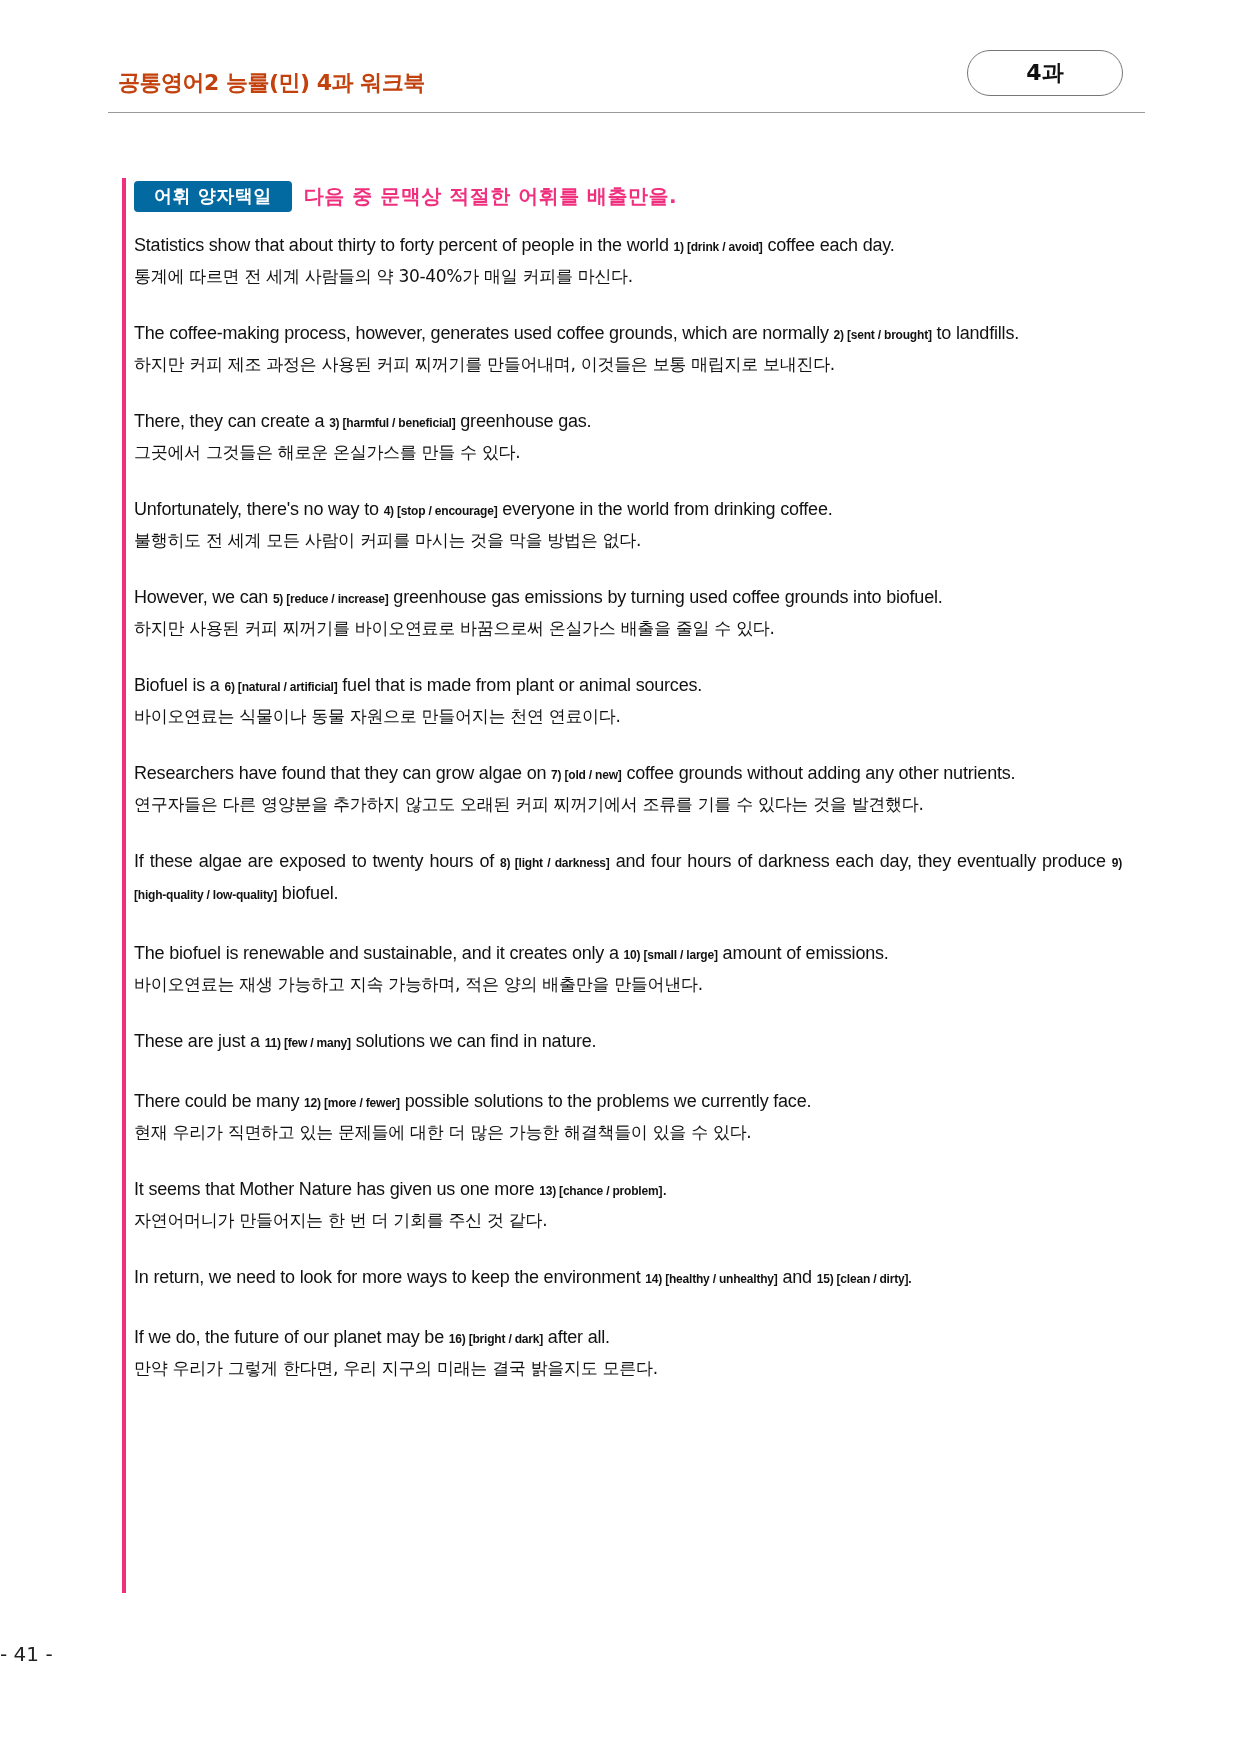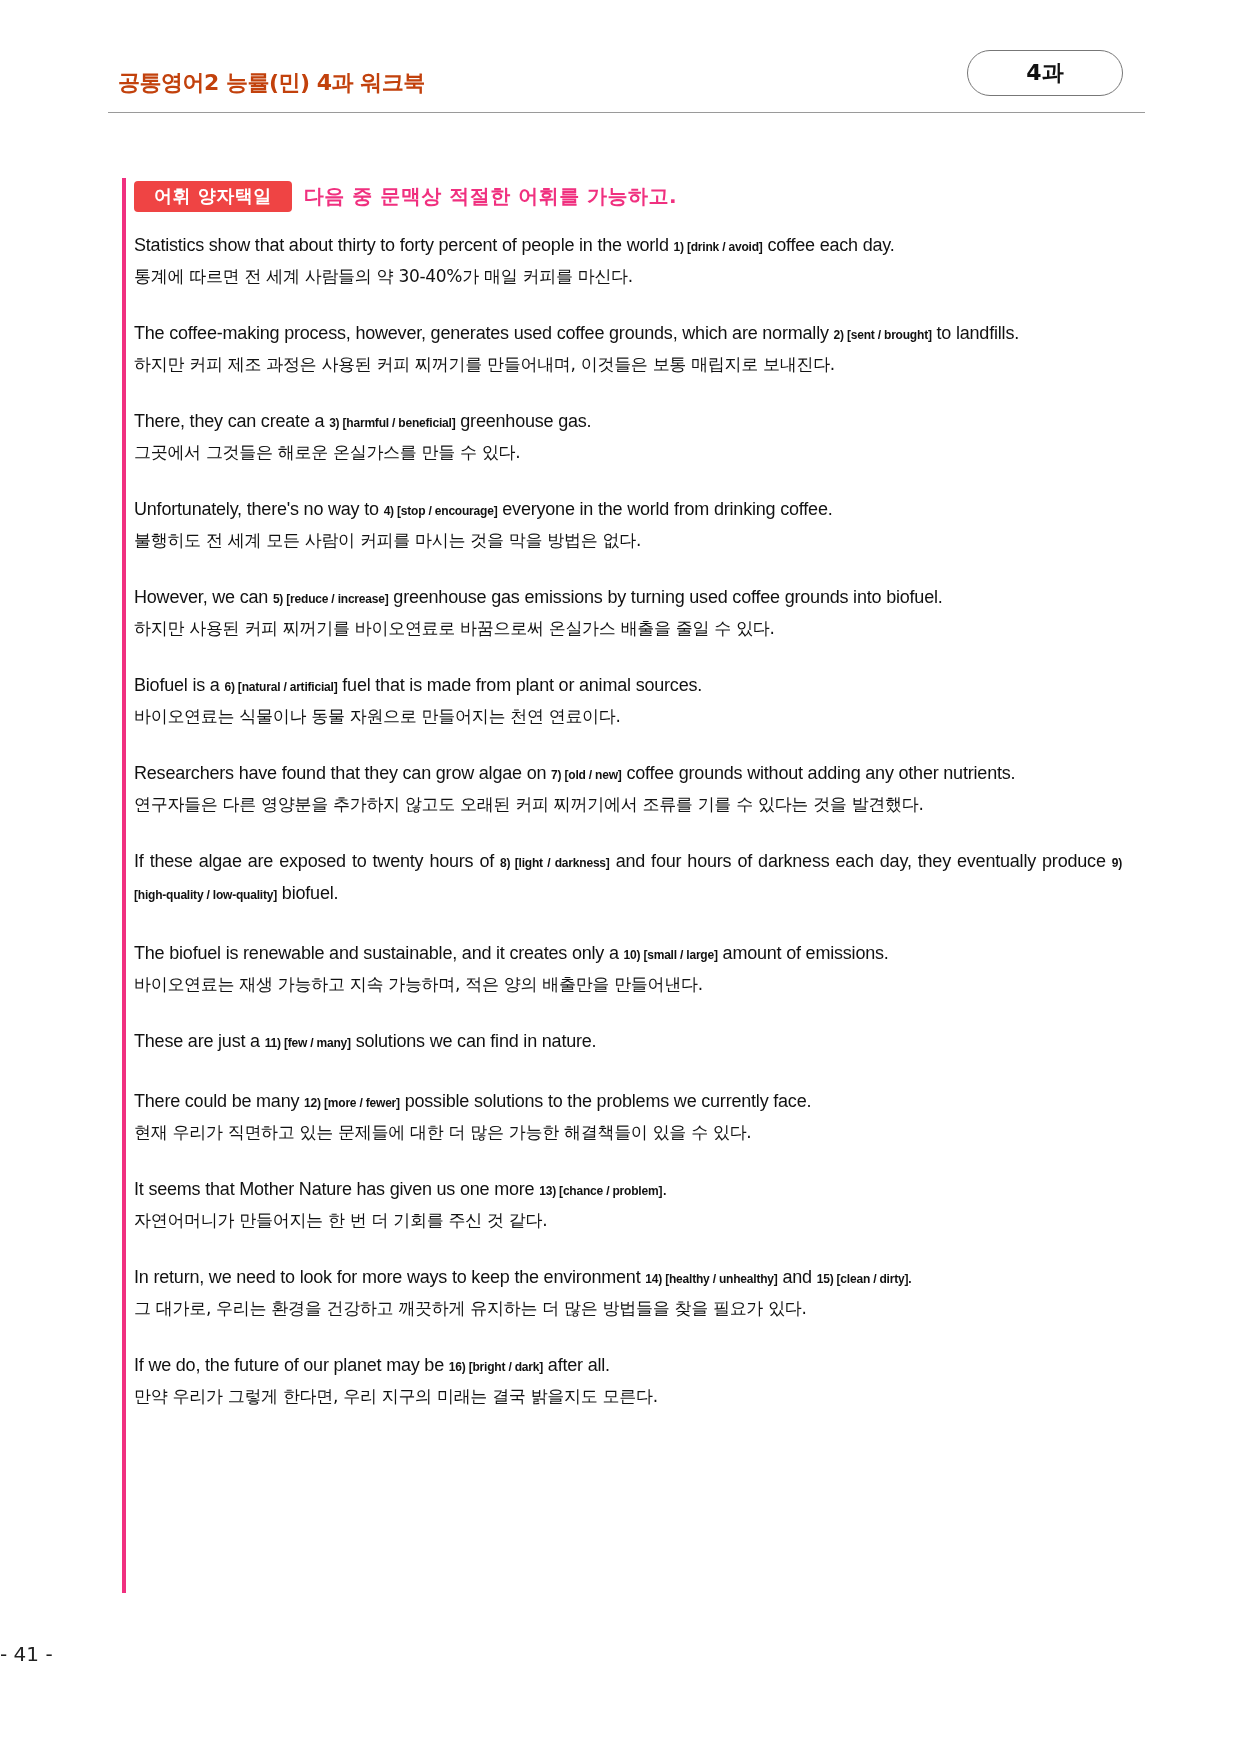--- a/index.html
+++ b/index.html
@@ -3,41 +3,41 @@
 <meta charset="utf-8">
 <style>
   html, body { margin: 0; padding: 0; background: #ffffff; }
   body { width: 1240px; height: 1753px; position: relative; font-family: "DejaVu Sans", "Liberation Sans", sans-serif; color: #111; overflow: hidden; }
   .header-title { position: absolute; left: 118px; top: 68px; font-size: 22px; font-weight: bold; letter-spacing: -0.5px; color: #c2410c; }
   .header-rule { position: absolute; left: 108px; right: 95px; top: 112px; height: 1px; background: #9a9a9a; }
   .lesson-badge { position: absolute; left: 967px; top: 50px; width: 156px; height: 46px; border: 1px solid #777; border-radius: 23px; display: flex; align-items: center; justify-content: center; font-size: 22px; font-weight: bold; color: #111; box-sizing: border-box; }
   .section { position: absolute; left: 122px; top: 178px; width: 1000px; height: 1415px; }
   .accent-bar { position: absolute; left: 0; top: 0; width: 4px; height: 1415px; background: #f0307f; }
   .section-head { position: absolute; left: 12px; top: 3px; display: flex; align-items: center; }
-  .tag { background: #ef4444; color: #fff; font-size: 18px; font-weight: bold; padding: 3px 20px 4px 20px; border-radius: 4px; letter-spacing: 0.5px; }
+  .tag { background: #0369a1; color: #fff; font-size: 18px; font-weight: bold; padding: 3px 20px 4px 20px; border-radius: 4px; letter-spacing: 0.5px; }
   .instruction { color: #f0307f; font-size: 20px; font-weight: bold; margin-left: 12px; letter-spacing: 0.5px; }
   .items { position: absolute; left: 12px; top: 52px; width: 988px; }
   .item { margin-bottom: 28px; }
   .en { font-size: 18px; line-height: 30px; text-align: justify; font-family: "Liberation Sans Narrow", "Liberation Sans", sans-serif; letter-spacing: -0.2px; }
   .en b { font-weight: bold; font-size: 12px; }
   .ko { font-size: 17px; line-height: 28px; color: #111; letter-spacing: -0.3px; }
   .page-number { position: absolute; left: 0; width: 1208px; top: 1642px; text-align: left; font-size: 20px; color: #222; }
 </style>
 </head>
 <body>
 
 <div class="header-title">공통영어2 능률(민) 4과 워크북</div>
 <div class="lesson-badge">4과</div>
 <div class="header-rule"></div>
 
 <div class="section">
   <div class="accent-bar"></div>
   <div class="section-head">
     <span class="tag">어휘 양자택일</span>
-    <span class="instruction">다음 중 문맥상 적절한 어휘를 가능하고.</span>
+    <span class="instruction">다음 중 문맥상 적절한 어휘를 배출만을.</span>
   </div>
 
   <div class="items" id="items">
     <div class="item">
       <div class="en"><span>Statistics show that about thirty to forty percent of people in the world </span><b>1) [drink / avoid]</b><span> coffee each day.</span></div>
       <div class="ko">통계에 따르면 전 세계 사람들의 약 30-40%가 매일 커피를 마신다.</div>
     </div>
     <div class="item">
       <div class="en"><span>The coffee-making process, however, generates used coffee grounds, which are normally </span><b>2) [sent / brought]</b><span> to landfills.</span></div>
       <div class="ko">하지만 커피 제조 과정은 사용된 커피 찌꺼기를 만들어내며, 이것들은 보통 매립지로 보내진다.</div>
@@ -75,21 +75,20 @@
     <div class="item">
       <div class="en"><span>There could be many </span><b>12) [more / fewer]</b><span> possible solutions to the problems we currently face.</span></div>
       <div class="ko">현재 우리가 직면하고 있는 문제들에 대한 더 많은 가능한 해결책들이 있을 수 있다.</div>
     </div>
     <div class="item">
       <div class="en"><span>It seems that Mother Nature has given us one more </span><b>13) [chance / problem]</b><span>.</span></div>
       <div class="ko">자연어머니가 만들어지는 한 번 더 기회를 주신 것 같다.</div>
     </div>
     <div class="item">
       <div class="en"><span>In return, we need to look for more ways to keep the environment </span><b>14) [healthy / unhealthy]</b><span> and </span><b>15) [clean / dirty].</b><span></span></div>
-      <div class="ko">그 대가로, 우리는 환경을 건강하고 깨끗하게 유지하는 더 많은 방법들을 찾을 필요가 있다.</div>
     </div>
     <div class="item">
       <div class="en"><span>If we do, the future of our planet may be </span><b>16) [bright / dark]</b><span> after all.</span></div>
       <div class="ko">만약 우리가 그렇게 한다면, 우리 지구의 미래는 결국 밝을지도 모른다.</div>
     </div>
   </div>
 </div>
 
 <div class="page-number">- 41 -</div>
 

